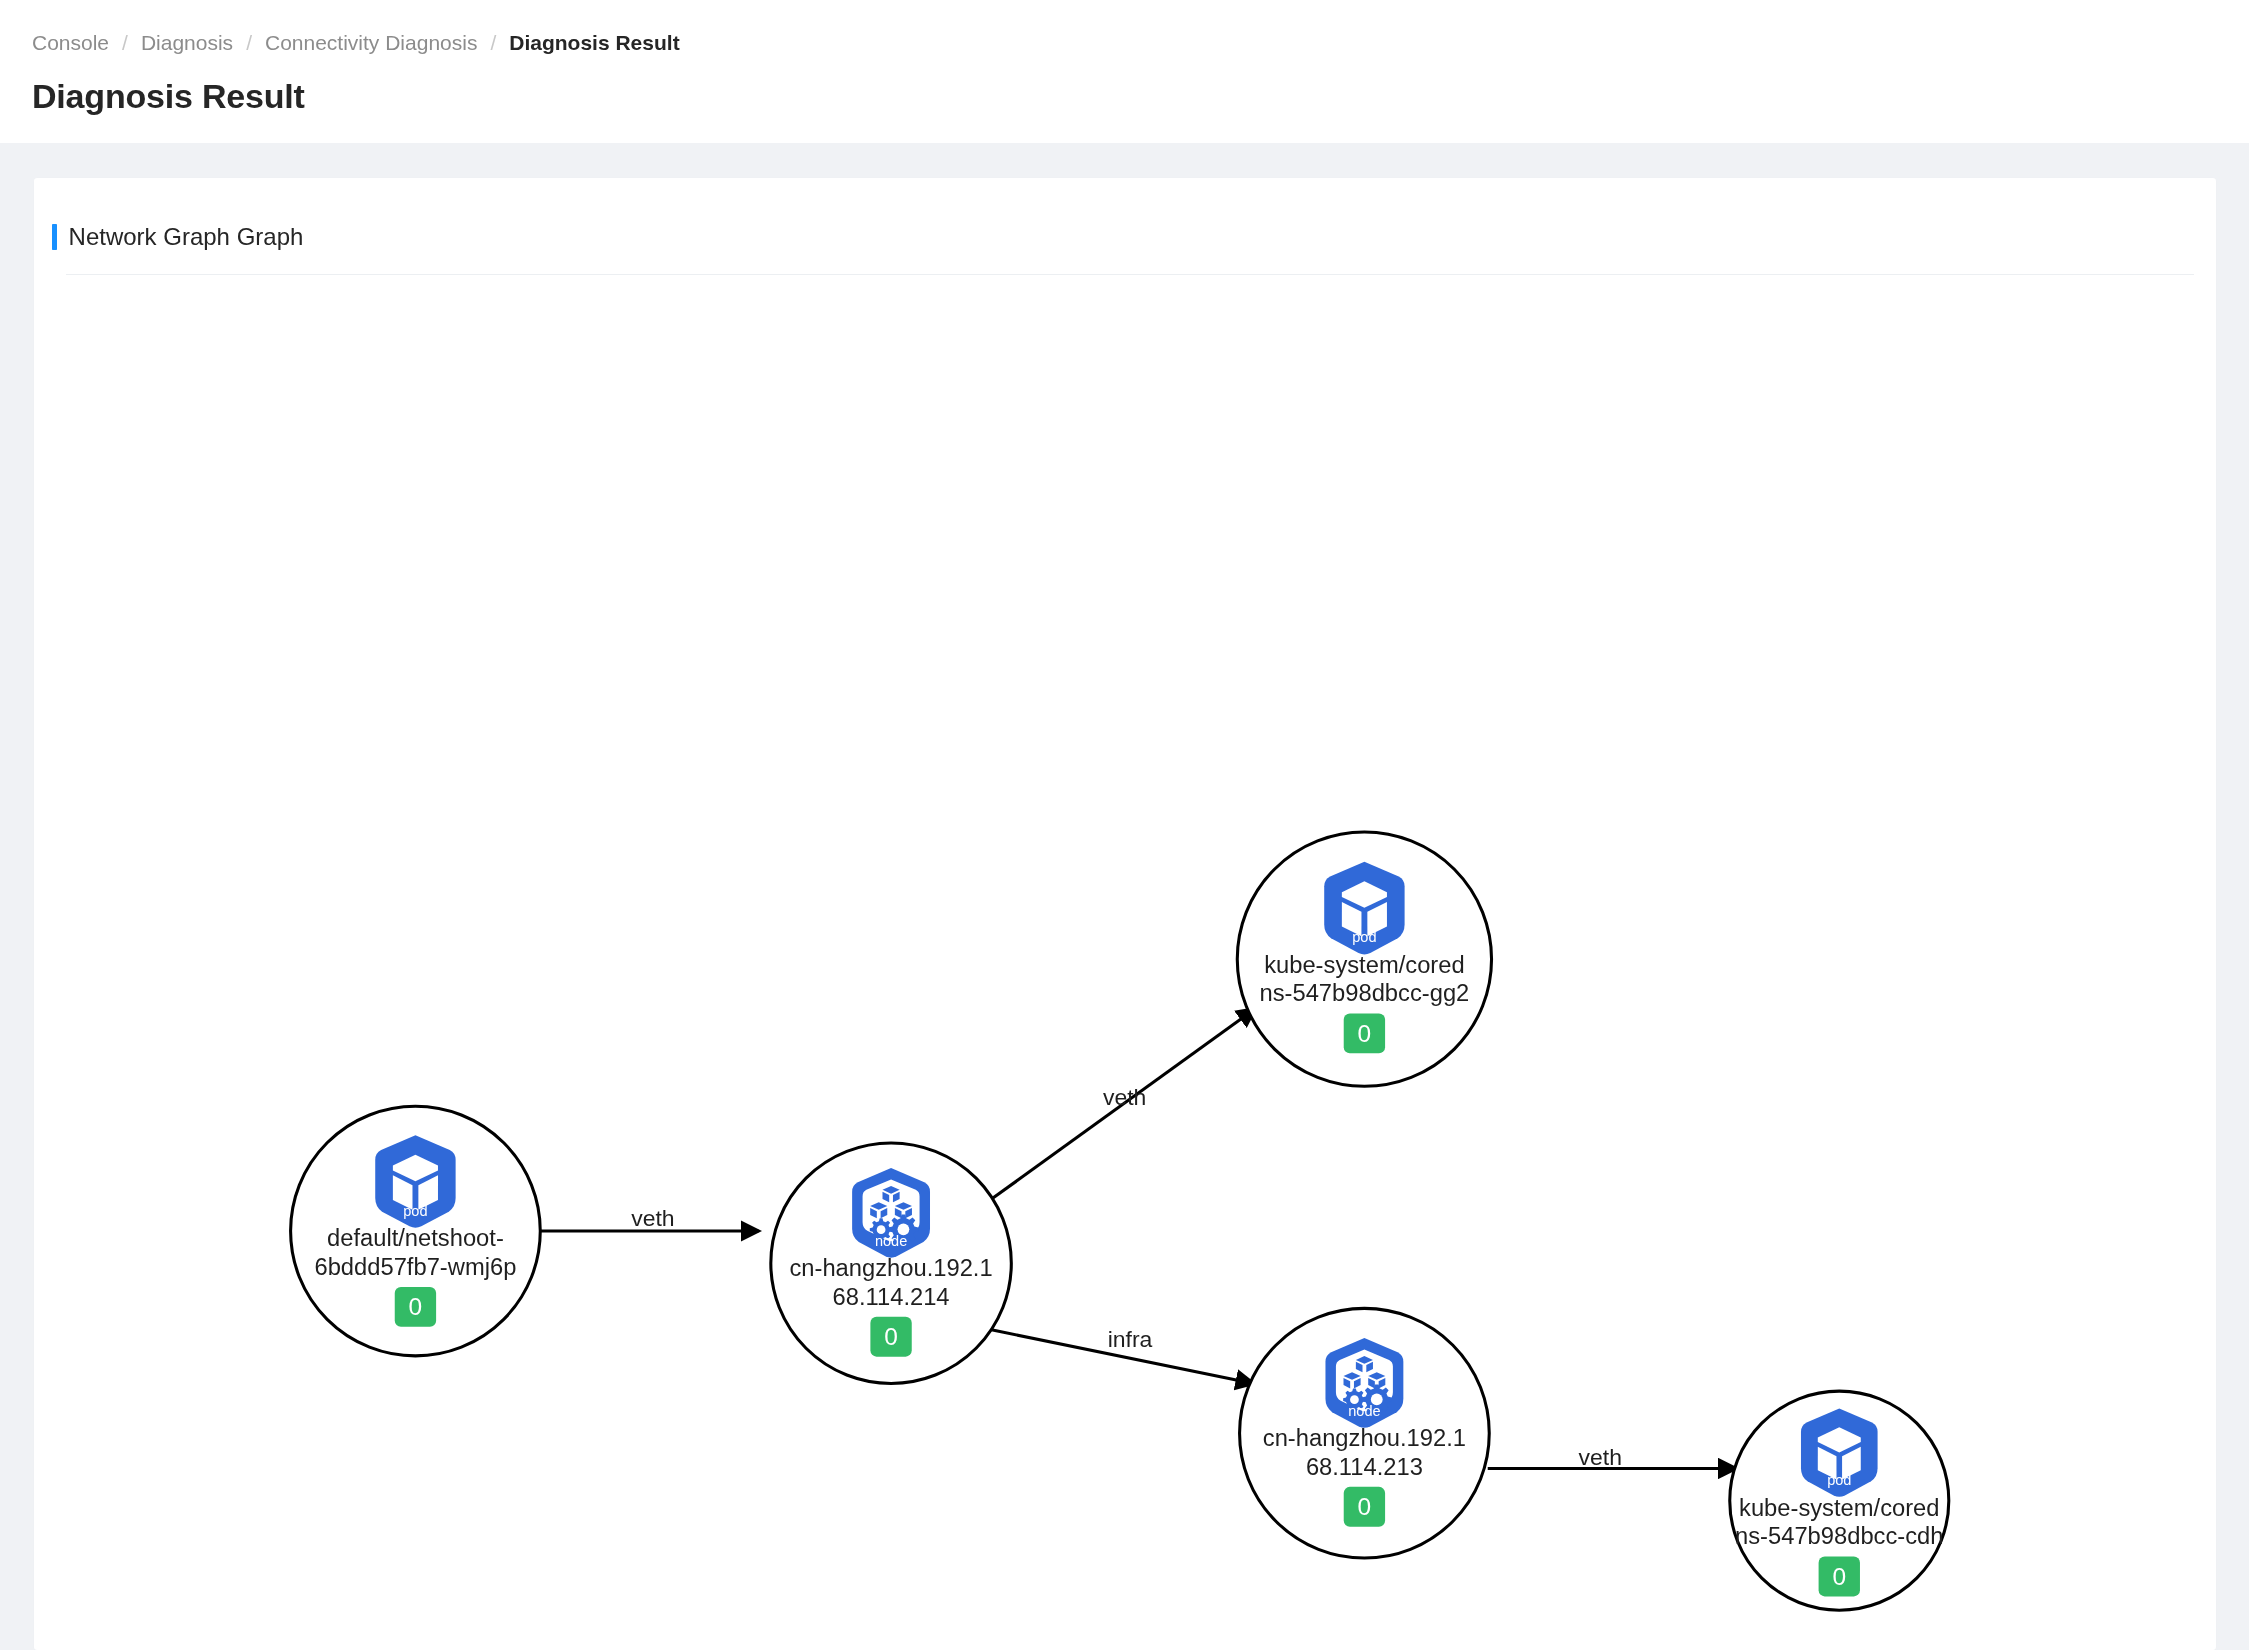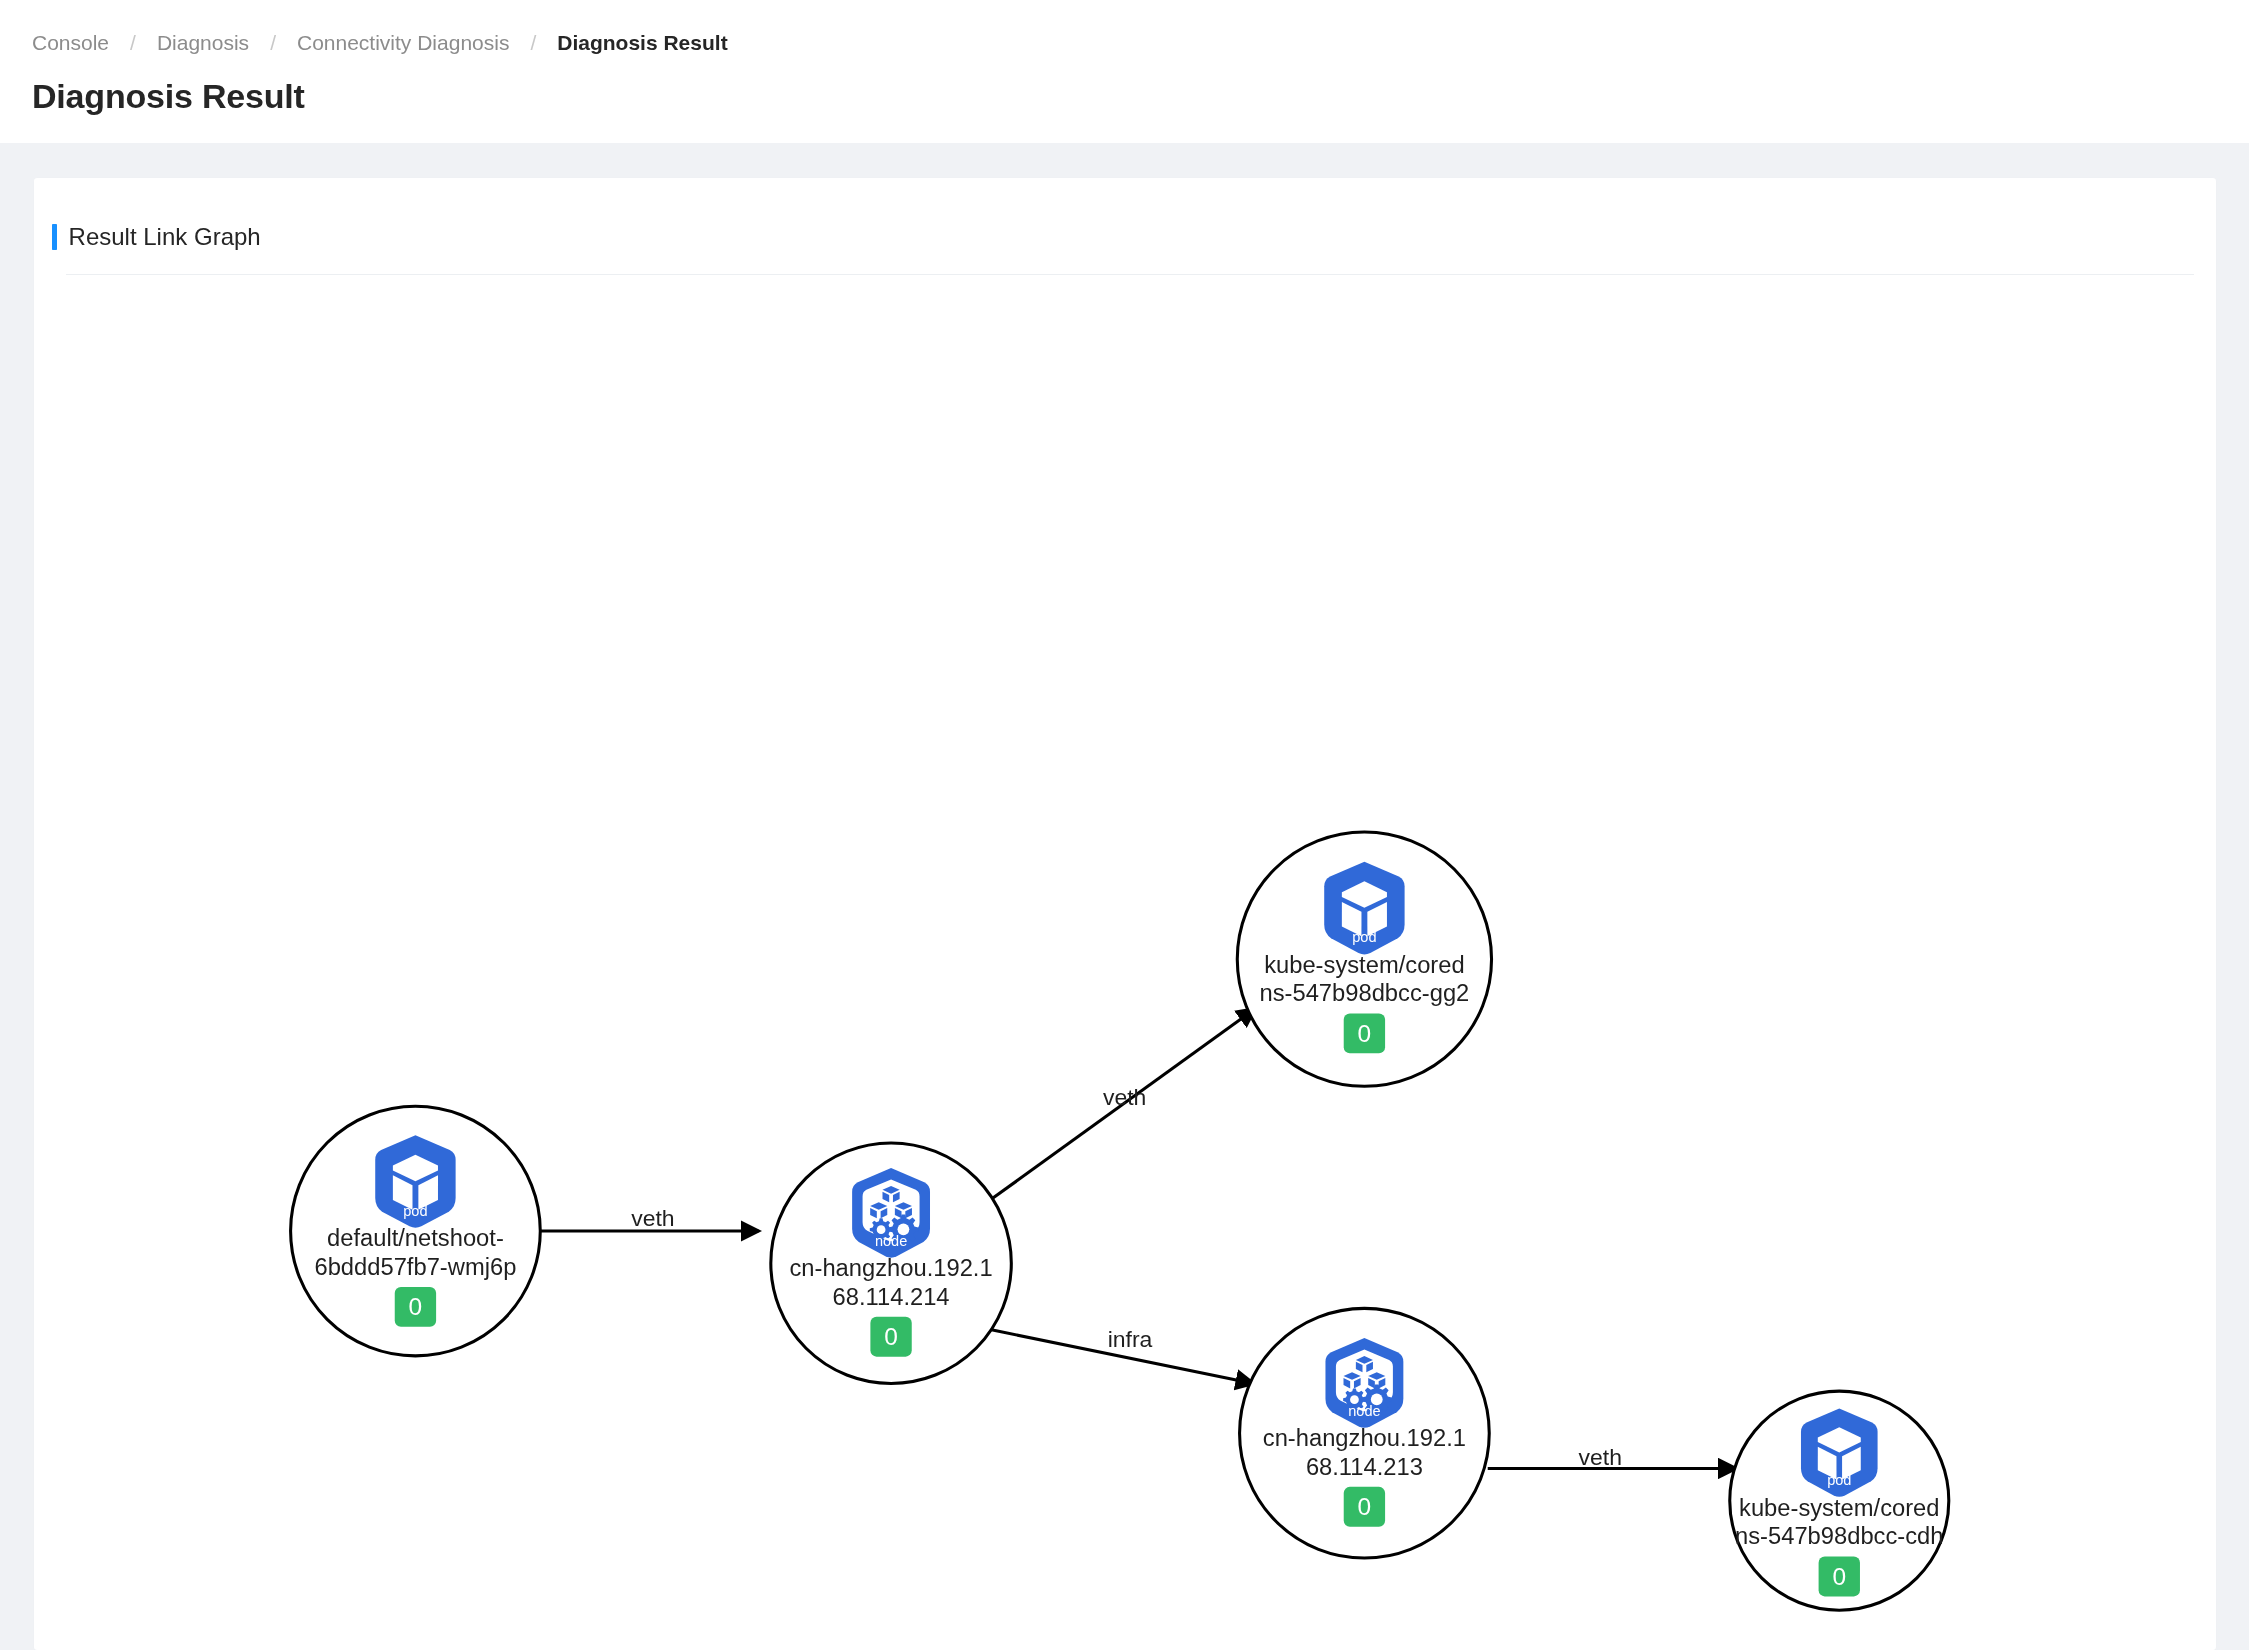--- a/index.html
+++ b/index.html
@@ -16,21 +16,21 @@
     height: 143px;
     padding: 31px 0 0 32px;
     position: relative;
   }
   .breadcrumb {
     font-size: 21px;
     line-height: 24px;
     color: #8c8c8c;
     display: flex;
     align-items: center;
-    gap: 8px;
+    gap: 0;
     white-space: nowrap;
   }
   .crumb { color: #8c8c8c; cursor: pointer; }
   .crumb.current { color: #262626; font-weight: 700; cursor: default; }
   .crumb-sep { color: #c8c8c8; padding: 0 13px; }
   .page-title {
     margin-top: 21px;
     font-size: 34px;
     line-height: 40px;
     font-weight: 700;
@@ -133,21 +133,21 @@
   </div>
   <div class="page-title">Diagnosis Result</div>
 </div>
 
 <div class="content-area">
   <div class="card">
 
     <div class="card-header">
       <div class="card-title-wrap">
         <span class="accent-bar"></span>
-        <span class="card-title">Result Link Graph</span>
+        <span class="card-title">Network Graph Graph</span>
       </div>
       <div class="card-divider"></div>
     </div>
 
     <div class="graph-wrap">
       <svg class="graph" viewBox="0 0 2714 1790" preserveAspectRatio="xMinYMin meet">
         <defs>
           <marker id="arrow" viewBox="0 0 12 12" refX="10" refY="6" markerWidth="7" markerHeight="7" orient="auto-start-reverse">
             <path d="M 0 0 L 12 6 L 0 12 z" fill="#000000"></path>
           </marker>

